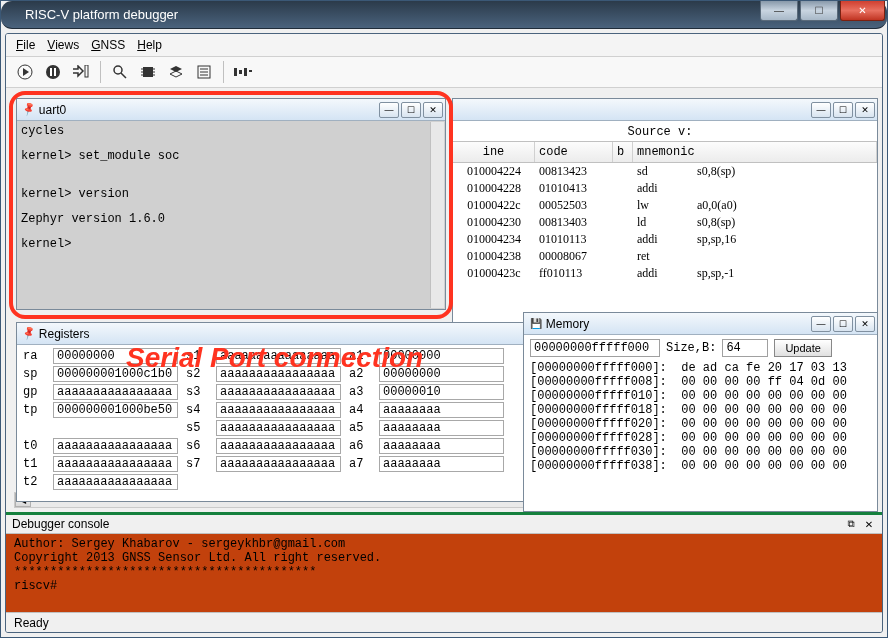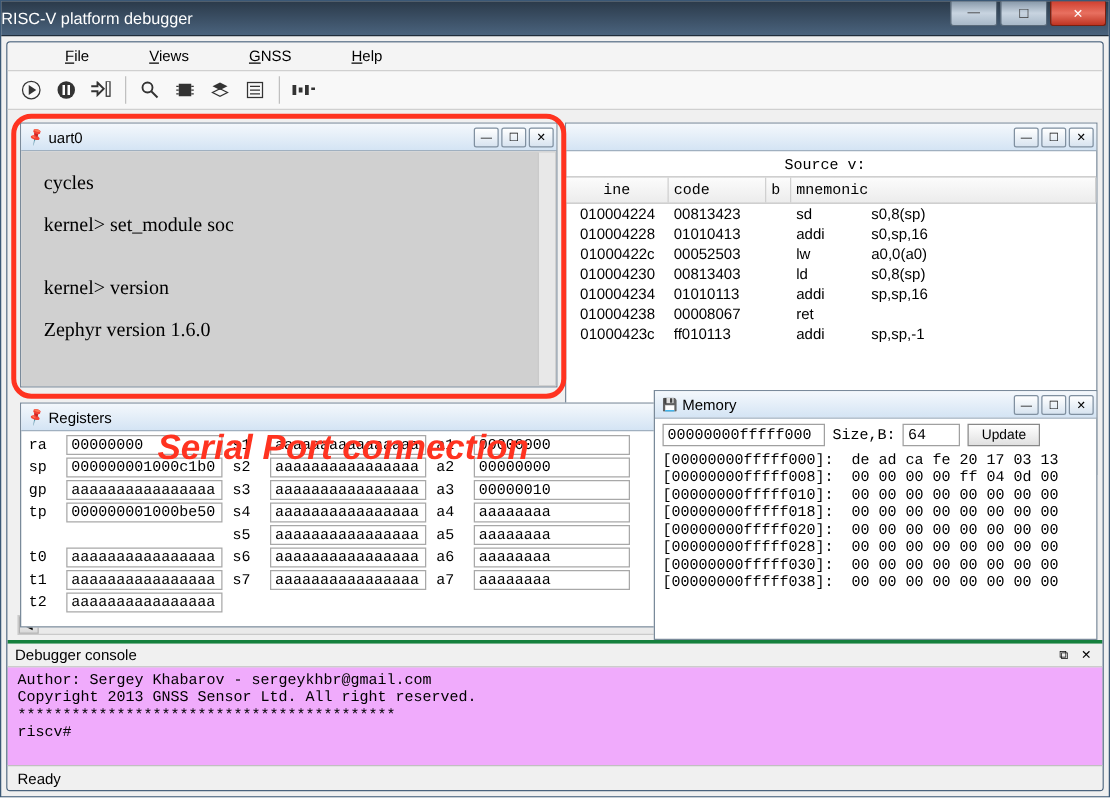--- a/index.html
+++ b/index.html
@@ -18,22 +18,23 @@
   position: absolute; inset: 0;
   border: 1px solid #3b5876;
   background: #f0f0f0;
   display: flex; flex-direction: column;
 }
 .titlebar {
   height: 28px;
   background: linear-gradient(#2b3a4a, #4a637d);
   color: #fff;
   display: flex; align-items: center;
-  padding-left: 0;
+  padding-left: 24px;
   border-bottom: 1px solid #1f2c3a;
+  border-radius: 11px;
 }
 .titlebar .title { flex: 1; font-size: 13px; }
 .win-btns { display: flex; height: 100%; }
 .win-btn {
   width: 38px; height: 20px;
   display: flex; align-items: center; justify-content: center;
   margin-top: 0; margin-right: 2px;
   background: linear-gradient(#8899aa, #c8d4e0 50%, #a8b8c8);
   border: 1px solid #5a6a7a; border-top: none;
   border-radius: 0 0 3px 3px;
@@ -49,21 +50,21 @@
   overflow: hidden;
 }
 
 
 .menubar {
   height: 22px;
   display: flex; align-items: center; gap: 4px;
   padding: 0 6px;
   background: #f4f4f4;
 }
-.menubar span { padding: 2px 4px; cursor: default; margin-left: 36px; }
+.menubar span { padding: 2px 4px; cursor: default; }
 .menubar span u { text-decoration: underline; }
 
 
 .toolbar {
   height: 32px;
   display: flex; align-items: center; gap: 2px;
   padding: 0 6px;
   border-top: 1px solid #d0d0d0;
   border-bottom: 1px solid #d0d0d0;
   background: #f8f8f8;
@@ -113,22 +114,22 @@
   z-index: 5;
 }
 .red-outline {
   position: absolute;
   left: 3px; top: 3px; width: 444px; height: 228px;
   border: 4px solid #ff3320; border-radius: 16px;
   z-index: 6; pointer-events: none;
 }
 .uart-body {
   flex: 1; background: #d0d0d0;
-  font-family: Liberation Serif, serif; font-size: 16px;
-  padding: 18px; color: #000; position: relative;
+  font-family: Liberation Mono, monospace; font-size: 12px;
+  padding: 4px; color: #000; position: relative;
   line-height: 1.9;
 }
 .uart-scroll {
   position: absolute; right: 1px; top: 1px; bottom: 1px; width: 14px;
   background: #e8e8e8; border-left: 1px solid #c0c0c0;
 }
 
 
 .srcw {
   right: 4px; top: 10px; width: 426px; height: 282px;
@@ -137,21 +138,21 @@
 .src-head {
   text-align: center; padding: 4px 10px 2px 0;
   font-family: "Courier New", monospace; font-size: 12px;
 }
 .src-cols {
   display: flex; border-top: 1px solid #c0c0c0; border-bottom: 1px solid #c0c0c0;
   background: linear-gradient(#fcfcfc, #ececec);
   font-family: "Courier New", monospace; font-size: 12px;
 }
 .src-cols div { padding: 3px 4px; border-right: 1px solid #d0d0d0; }
-.src-rows { font-family: Liberation Sans, sans-serif; font-size: 12px; }
+.src-rows { font-family: Liberation Serif, serif; font-size: 12px; }
 .src-row { display: flex; padding: 1px 0; }
 .src-row div { padding: 0 4px; }
 .c-line { width: 82px; text-align: center; }
 .c-code { width: 78px; }
 .c-b { width: 20px; }
 .c-mn { width: 60px; }
 .c-op { flex: 1; }
 
 
 .regw {
@@ -204,21 +205,21 @@
 .console-dock {
   border-top: 3px solid #15803d;
 }
 .console-head {
   background: #f0f0f0; padding: 2px 6px;
   display: flex; align-items: center; border-bottom: 1px solid #c0c0c0;
 }
 .console-head .t { flex: 1; }
 .console-head .cb { width: 14px; height: 14px; margin-left: 4px; display: flex; align-items: center; justify-content: center; font-size: 10px; }
 .console-body {
-  background: #f0abfc;
+  background: #c2410c;
   padding: 3px 8px;
   font-family: "Courier New", monospace; font-size: 12px;
   height: 78px;
 }
 .statusbar {
   height: 20px; border-top: 1px solid #c0c0c0;
   background: #f0f0f0; padding: 2px 8px;
   display: flex; align-items: center;
 }
 
@@ -341,21 +342,20 @@
               <div class="c-code">00813423</div>
               <div class="c-b"></div>
               <div class="c-mn">sd</div>
               <div class="c-op">s0,8(sp)</div>
             </div>
             <div class="src-row">
               <div class="c-line">010004228</div>
               <div class="c-code">01010413</div>
               <div class="c-b"></div>
               <div class="c-mn">addi</div>
-              <div class="c-op">s0,sp,16</div>
             </div>
             <div class="src-row">
               <div class="c-line">01000422c</div>
               <div class="c-code">00052503</div>
               <div class="c-b"></div>
               <div class="c-mn">lw</div>
               <div class="c-op">a0,0(a0)</div>
             </div>
             <div class="src-row">
               <div class="c-line">010004230</div>
@@ -401,20 +401,21 @@
         <div class="uart-body" id="uartbody">
           <div style="line-height: 1.05;">cycles</div>
             <div style="line-height: 1.05;">&nbsp;</div>
             <div style="line-height: 1.05;">kernel&gt; set_module soc</div>
             <div style="line-height: 1.05;">&nbsp;</div>
             <div style="line-height: 1.05;">&nbsp;</div>
             <div style="line-height: 1.05;">kernel&gt; version</div>
             <div style="line-height: 1.05;">&nbsp;</div>
             <div style="line-height: 1.05;">Zephyr version 1.6.0</div>
             <div style="line-height: 1.05;">&nbsp;</div>
+            <div style="line-height: 1.05;">kernel&gt;</div>
         <div class="uart-scroll"></div>
           </div>
       </div>
       <div class="red-outline"></div>
 
       <div class="subwin regw">
         <div class="subwin-title">
           <span class="pin">📌</span>&nbsp;
           <span class="t">Registers</span>
         </div>

